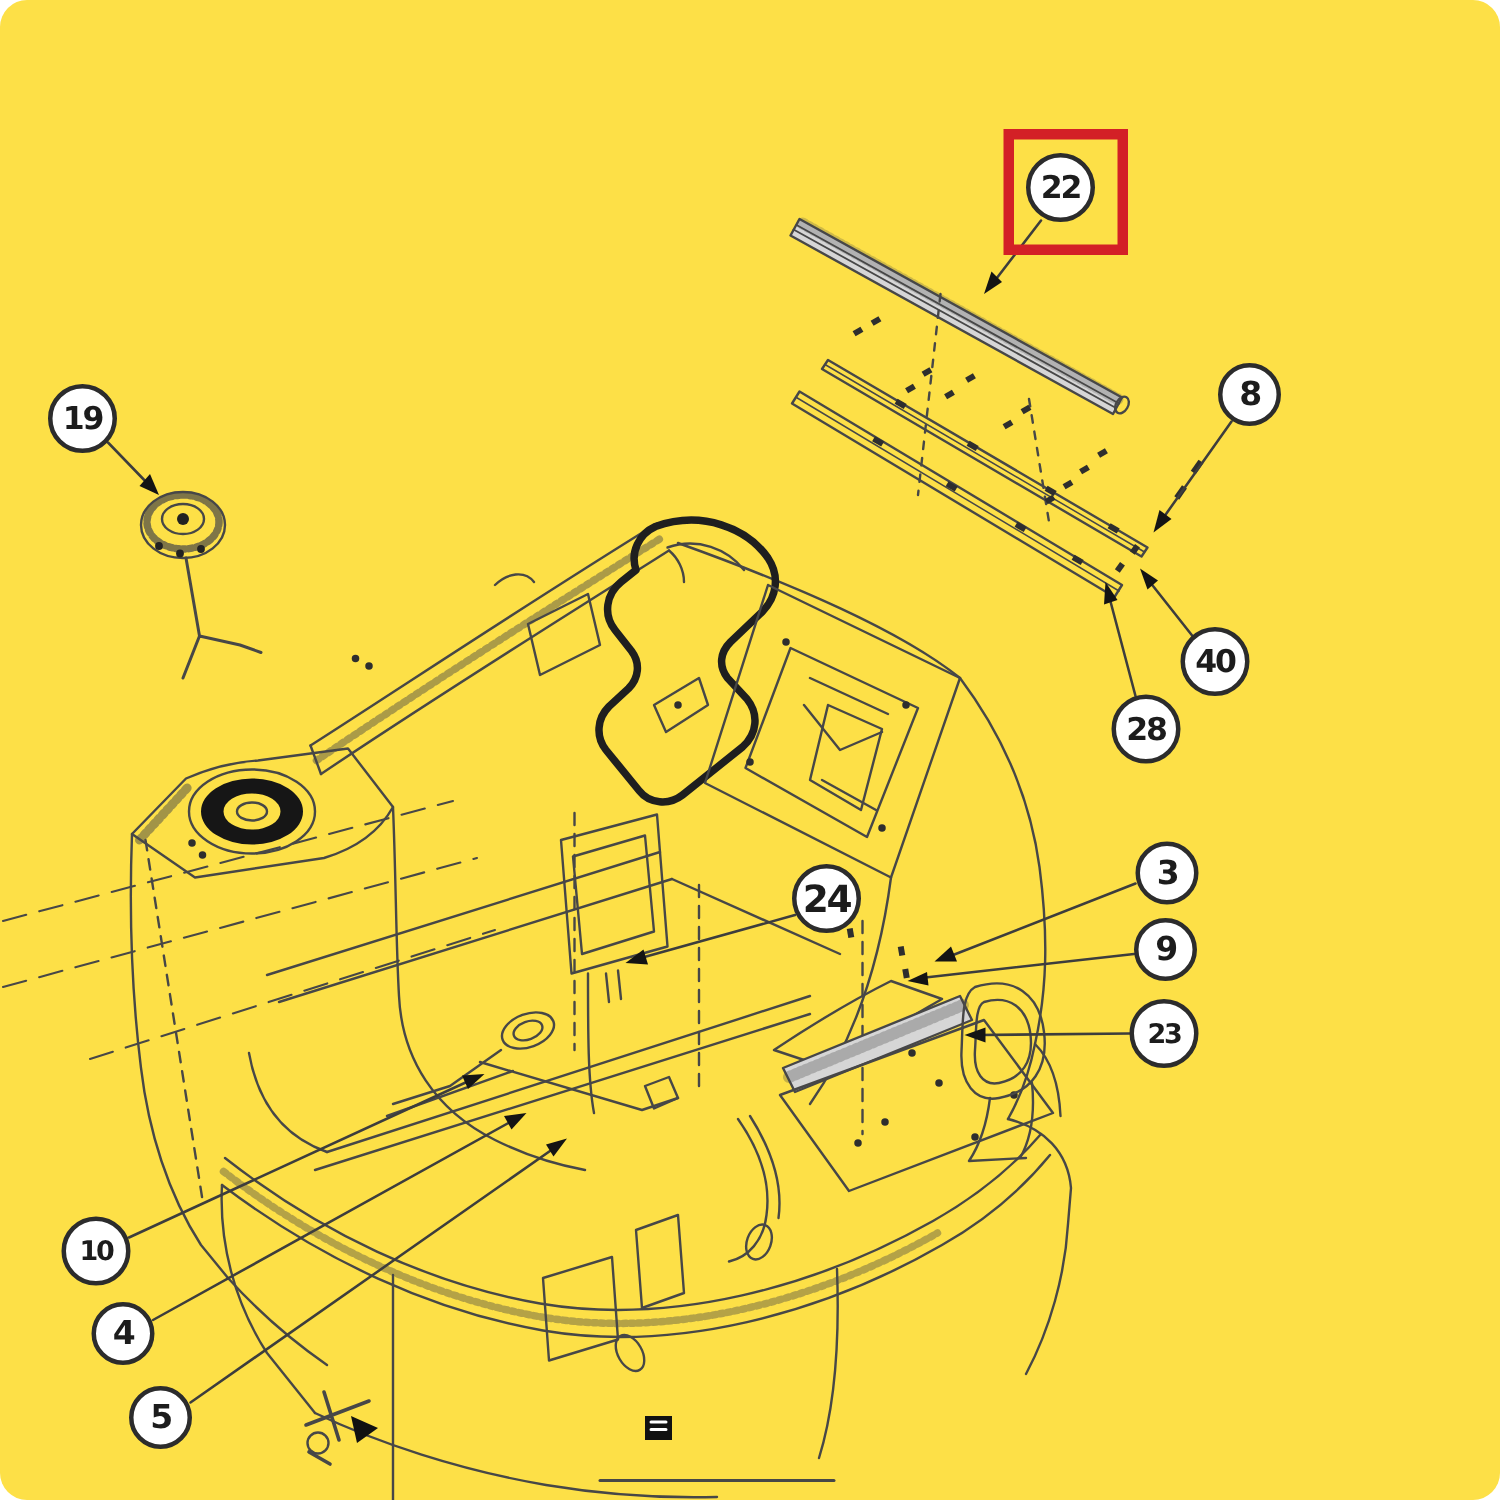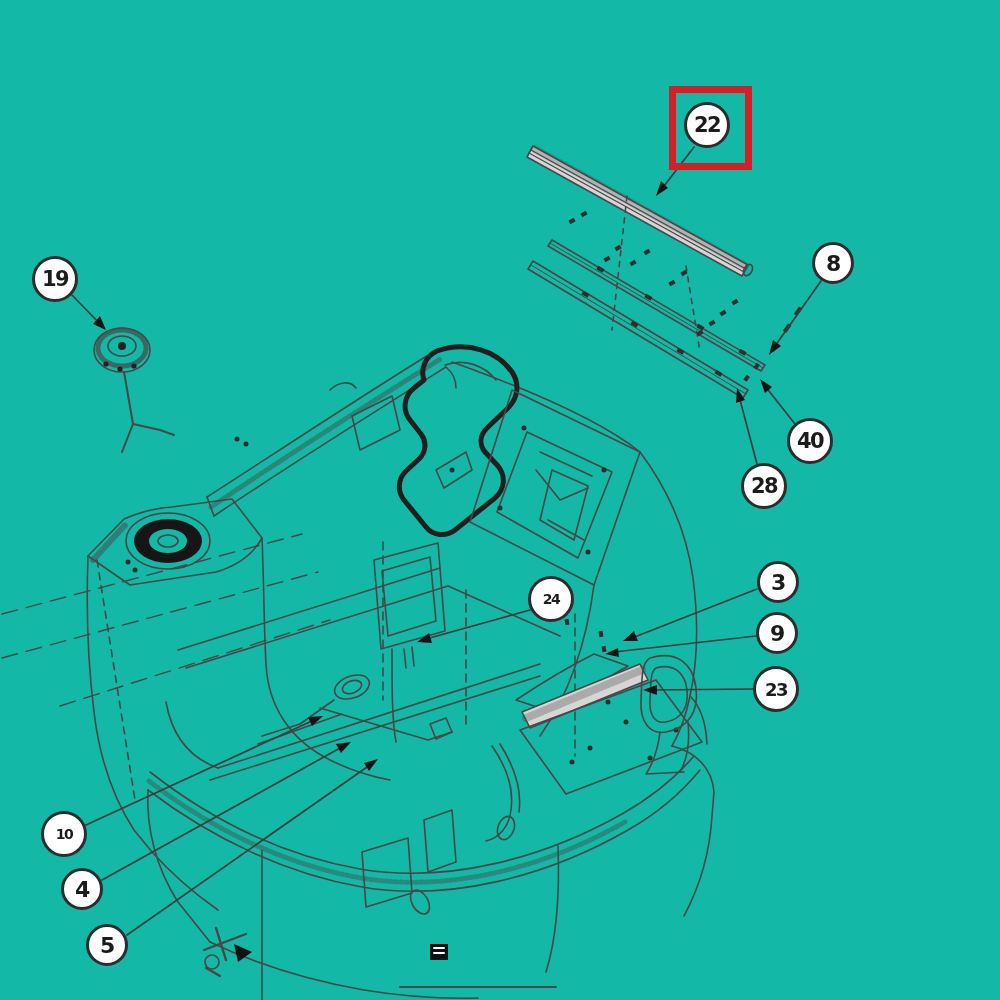--- a/index.html
+++ b/index.html
@@ -1,17 +1,17 @@
 <!DOCTYPE html>
 <html><head>
 <meta charset="utf-8">
 <style>
   html,body{margin:0;padding:0;background:#fff;}
-  #stage{position:relative;width:1000px;height:1000px;background:#14b8a6;overflow:hidden;
-         font-family:"DejaVu Sans", sans-serif;}
+  #stage{position:relative;width:1000px;height:1000px;background:#fde047;overflow:hidden;
+         font-family:"DejaVu Sans", sans-serif;border-radius:18px;}
   svg{position:absolute;left:0;top:0;}
   .callout{position:absolute;border-radius:50%;background:#fff;border:3px solid #2c2c2c;
            display:flex;align-items:center;justify-content:center;box-sizing:border-box;
            transform:translate(-50%,-50%);color:#1c1c1c;font-weight:bold;
            font-family:"DejaVu Sans", sans-serif;z-index:5;}
   .callout span{letter-spacing:-1.5px;}
   #hlbox{position:absolute;box-sizing:border-box;background:transparent;z-index:4;}
 </style>
 </head>
 <body>
@@ -239,24 +239,24 @@
       </div>
       <div class="callout" style="left: 778px; top: 582px; width: 42px; height: 42px; border-color: rgb(44, 44, 44); font-size: 22px;">
         <span>3</span>
       </div>
       <div class="callout" style="left: 777px; top: 633px; width: 42px; height: 42px; border-color: rgb(44, 44, 44); font-size: 22px;">
         <span>9</span>
       </div>
       <div class="callout" style="left: 776px; top: 689px; width: 46px; height: 46px; border-color: rgb(44, 44, 44); font-size: 18px;">
         <span>23</span>
       </div>
-      <div class="callout" style="left: 551px; top: 599px; width: 46px; height: 46px; border-color: rgb(44, 44, 44); font-size: 14px;">
+      <div class="callout" style="left: 551px; top: 599px; width: 46px; height: 46px; border-color: rgb(44, 44, 44); font-size: 25px;">
         <span>24</span>
       </div>
-      <div class="callout" style="left: 64px; top: 834px; width: 46px; height: 46px; border-color: rgb(44, 44, 44); font-size: 14px;">
+      <div class="callout" style="left: 64px; top: 834px; width: 46px; height: 46px; border-color: rgb(44, 44, 44); font-size: 18px;">
         <span>10</span>
       </div>
       <div class="callout" style="left: 82px; top: 889px; width: 42px; height: 42px; border-color: rgb(44, 44, 44); font-size: 22px;">
         <span>4</span>
       </div>
       <div class="callout" style="left: 107px; top: 945px; width: 42px; height: 42px; border-color: rgb(44, 44, 44); font-size: 22px;">
         <span>5</span>
       </div>
     </div>
 

